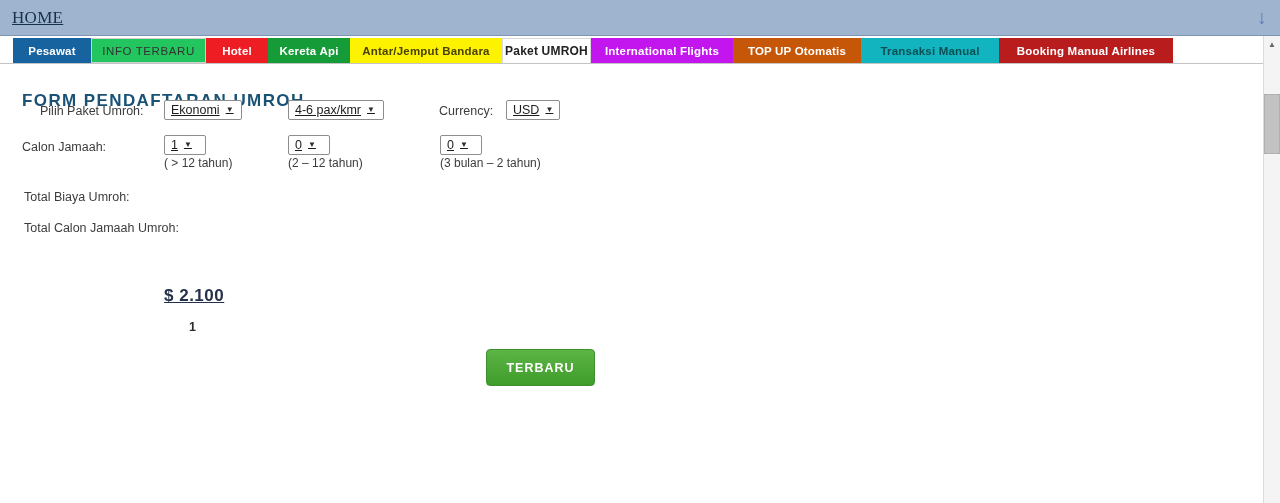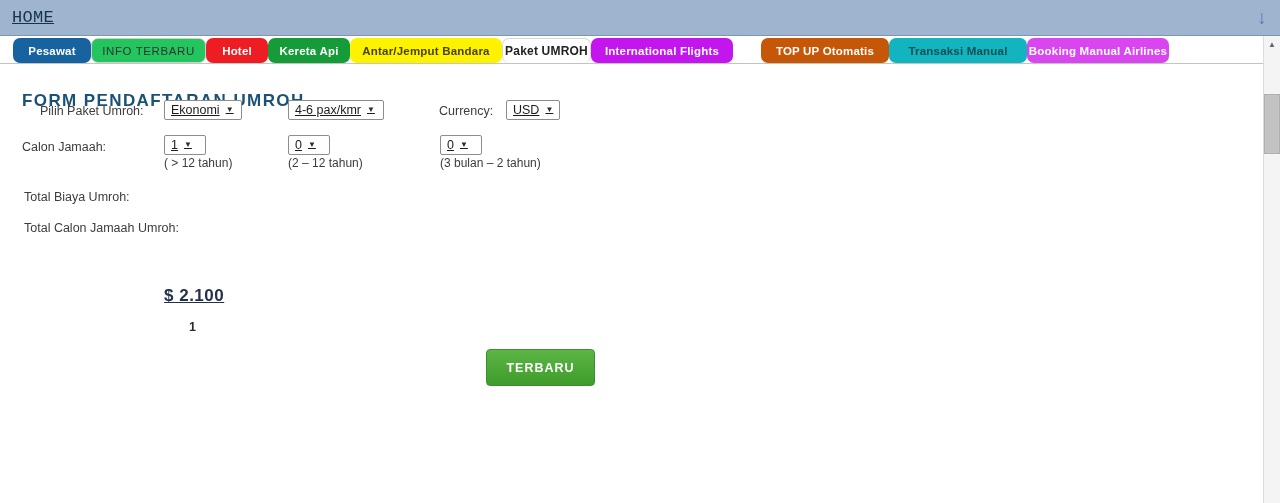--- a/index.html
+++ b/index.html
@@ -21,21 +21,21 @@
     width: 1280px;
     height: 36px;
     background: #9fb4ce;
     border-bottom: 1px solid #7f95b3;
     box-sizing: border-box;
   }
   #home-link {
     position: absolute;
     left: 12px;
     top: 8px;
-    font-family: Liberation Mono, monospace;
+    font-family: Liberation Serif, serif;
     font-size: 17px;
     color: #17324d;
     letter-spacing: 0.3px;
     line-height: 20px;
   }
   #scroll-down-icon {
     position: absolute;
     right: 10px;
     top: 7px;
     width: 16px;
@@ -70,38 +70,37 @@
     justify-content: center;
     height: 25px;
     box-sizing: border-box;
     font-size: 11.5px;
     font-weight: bold;
     letter-spacing: .2px;
     color: #ffffff;
     cursor: pointer;
     white-space: nowrap;
     padding: 0 10px;
-    border-radius: 7px;
   }
   .tab.t-pesawat        { background: #1763a0; width: 78px; }
   .tab.t-info           { background: #22c55e; color: #333333; width: 115px;
                           border: 1px solid #cfcfcf; font-weight: normal;
                           letter-spacing: .6px; }
   .tab.t-hotel          { background: #ee1c23; width: 62px; }
   .tab.t-kereta         { background: #169b39; width: 82px; }
   .tab.t-antar          { background: #fdf300; color: #4a4200; width: 152px; }
   .tab.t-umroh          { background: #ffffff; color: #222222; width: 89px;
                           border-left: 1px solid #d9d9d9;
                           border-right: 1px solid #d9d9d9;
                           border-top: 1px solid #d9d9d9;
                           font-size: 12px; }
   .tab.t-intl           { background: #c315ed; width: 142px; }
-  .tab.t-topup          { background: #c65608; width: 128px; margin-left: 28px; }
+  .tab.t-topup          { background: #c65608; width: 128px; }
   .tab.t-transaksi      { background: #12b5bf; color: #0c4f53; width: 138px; }
-  .tab.t-booking        { background: #d946ef; width: 142px; }
+  .tab.t-booking        { background: #b91c1c; width: 174px; }
 
   
   #page-body {
     position: absolute;
     left: 0; top: 64px;
     width: 1263px;
     height: 439px;
     background: #ffffff;
   }
   #form-title {

